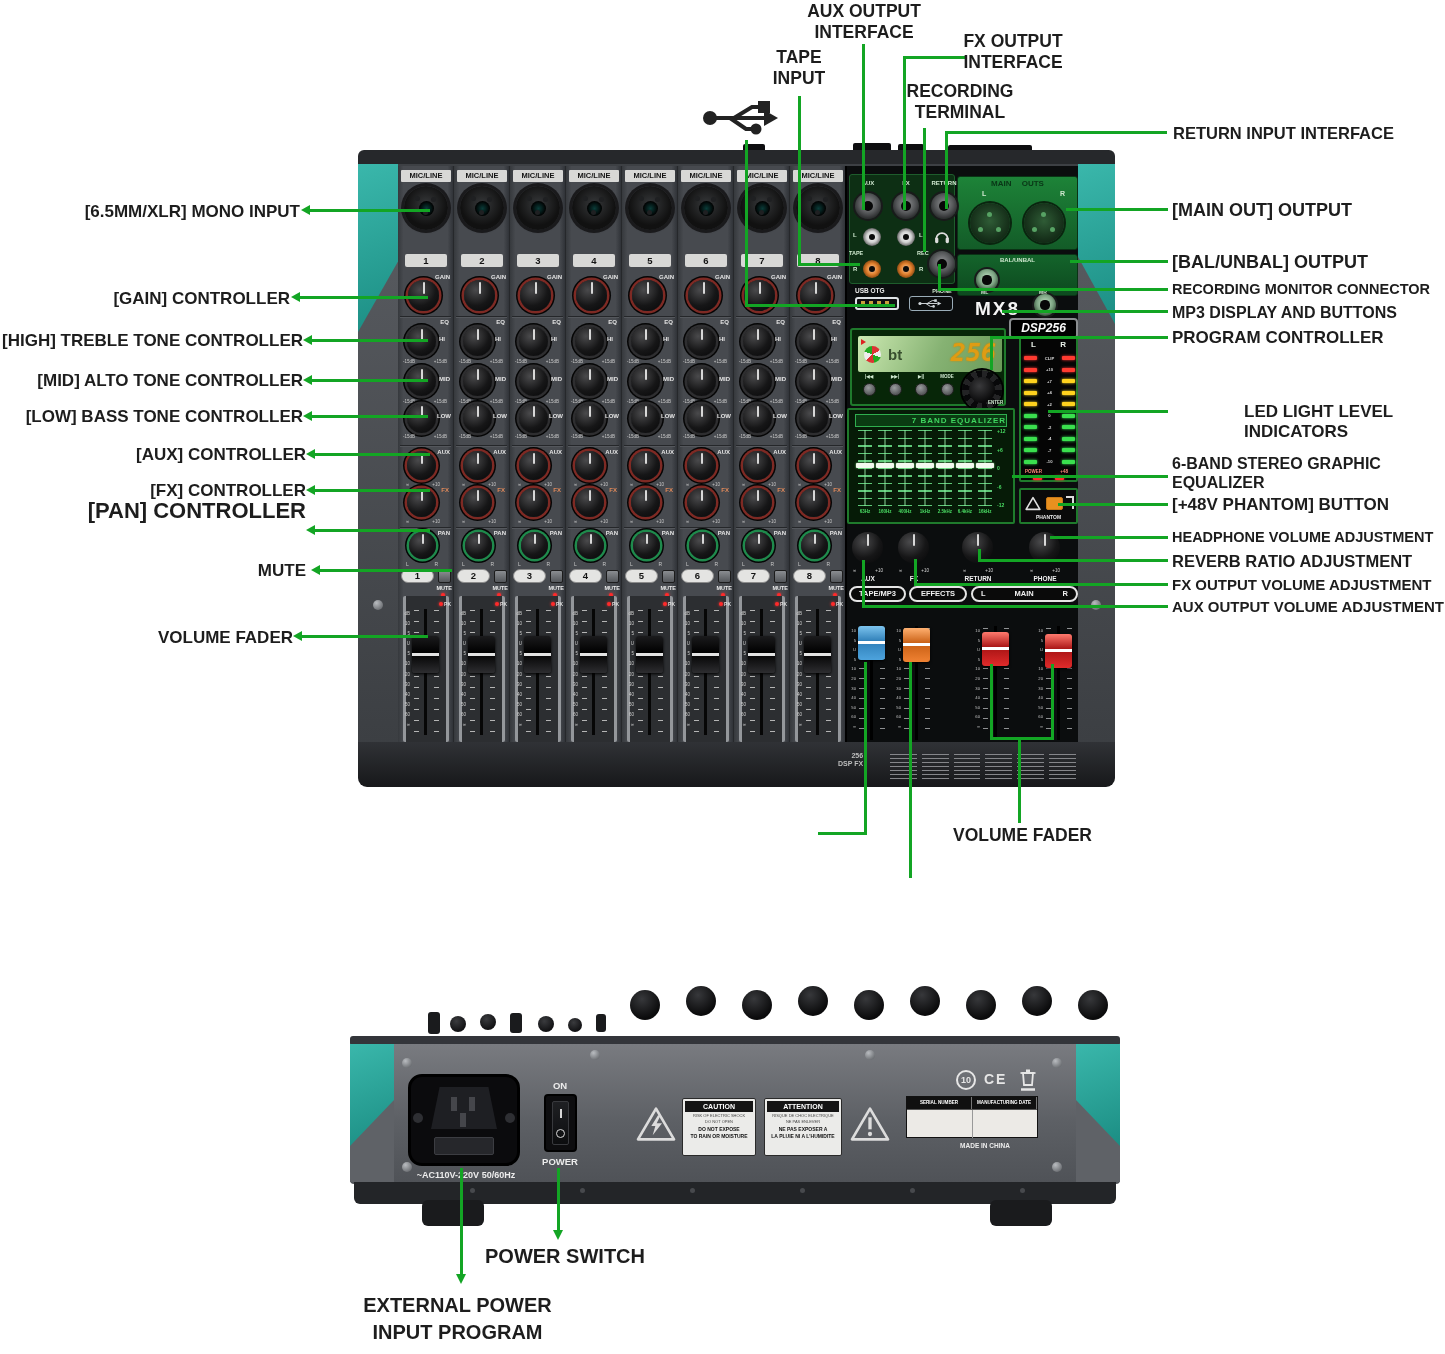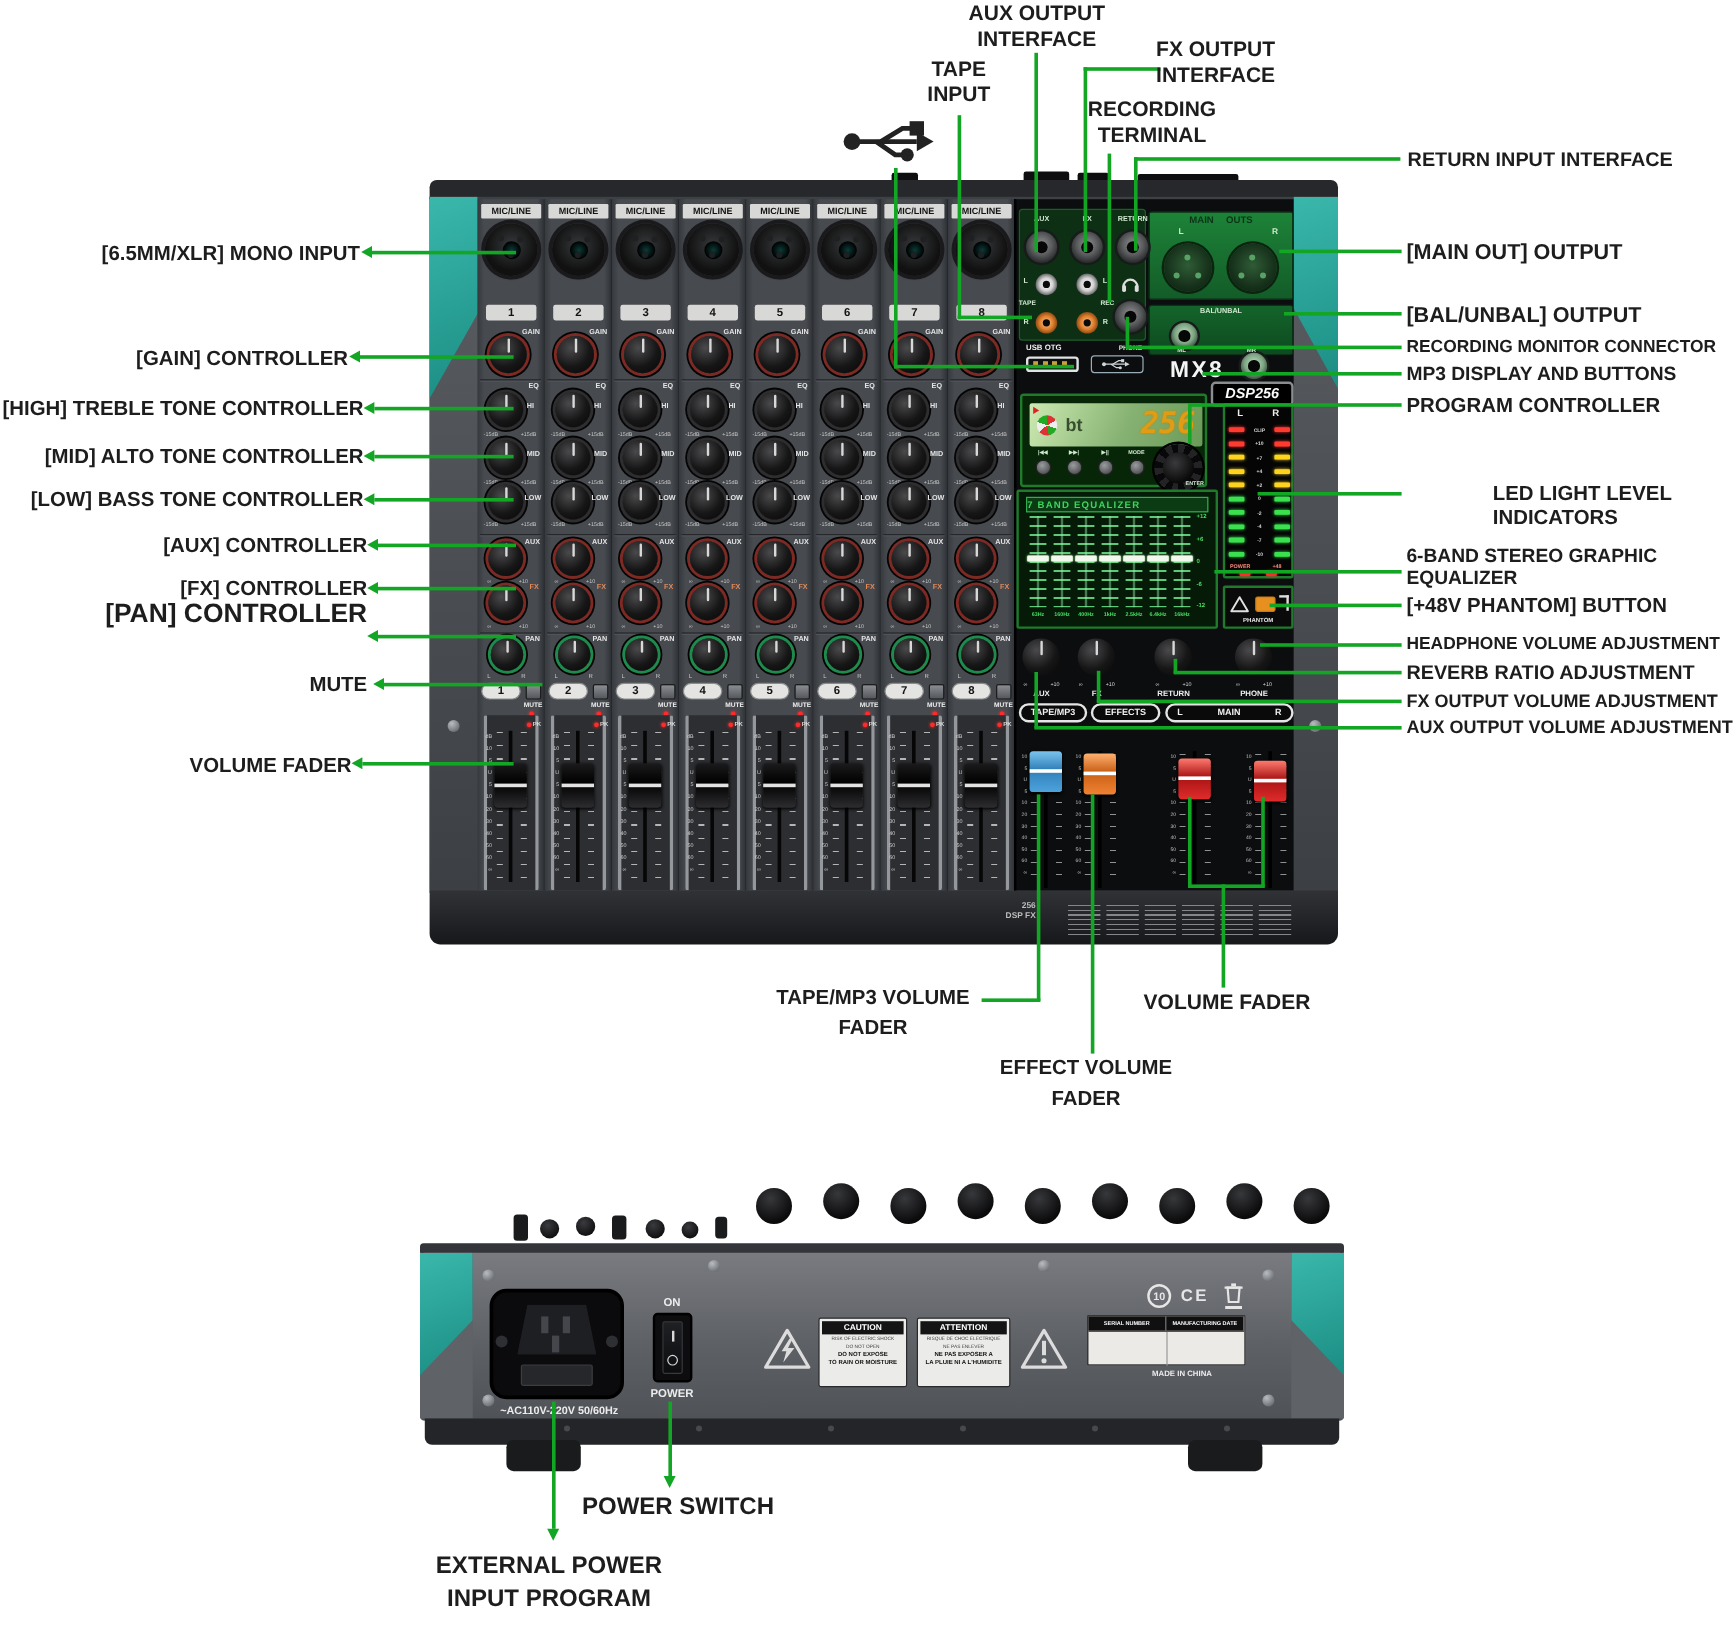--- a/index.html
+++ b/index.html
@@ -75,21 +75,21 @@
 .bt{position:absolute;left:30px;top:10px;font-size:15px;font-weight:700;color:#374f2e}
 .v256{position:absolute;right:6px;top:2px;font-size:25px;font-weight:700;font-style:italic;color:#df9c14;font-family:"DejaVu Sans Mono",monospace;text-shadow:0 0 2px #c80}
 .mbtns{position:absolute;left:4px;top:44px;display:flex}
 .mbtn-item{width:26px;display:flex;flex-direction:column;align-items:center}
 .mbtn-item span{font-size:4.5px;color:#cfe8cf;font-weight:700;height:7px}
 .mbtn{width:13px;height:13px;border-radius:50%;background:radial-gradient(circle at 40% 35%,#9a9d9f,#555759 70%);border:1px solid #222;margin-top:2px}
 .gear{position:absolute;left:110px;top:40px;width:40px;height:40px;border-radius:50%;background:repeating-conic-gradient(#232325 0 18deg,#08080a 18deg 36deg);box-shadow:0 0 0 2px #000}
 .gear::after{content:"";position:absolute;inset:18%;border-radius:50%;background:radial-gradient(circle at 40% 35%,#3a3a3c,#0a0a0b 70%)}
 .enter{position:absolute;left:136px;top:70px;font-size:4.5px;color:#cfe8cf;font-weight:700}
 .eqp{position:absolute;left:0;top:242px;width:168px;height:116px;background:#061b07;border:2px solid #1f7a2c;border-radius:2px}
-.eqtitle{position:absolute;left:6px;top:4px;width:152px;height:13px;background:#0a3b12;border:1px solid #2fae4e;color:#3fd45f;font-size:8px;font-weight:700;text-align:left;line-height:11px;letter-spacing:1px}
+.eqtitle{position:absolute;left:6px;top:4px;width:152px;height:13px;background:#0a3b12;border:1px solid #2fae4e;color:#3fd45f;font-size:8px;font-weight:700;text-align:right;line-height:11px;letter-spacing:1px}
 .eqsliders{position:absolute;left:6px;top:20px;width:140px;height:76px;display:flex}
 .eqitem{position:relative;width:20px;height:76px}
 .ladder{position:absolute;left:3px;top:0;width:14px;height:76px;background:repeating-linear-gradient(to bottom,rgba(110,230,140,.85) 0 1.5px,transparent 1.5px 7.5px)}
 .ladder::after{content:"";position:absolute;left:50%;top:0;width:2px;height:100%;margin-left:-1px;background:rgba(150,240,170,.45)}
 .eqcap{position:absolute;left:1px;top:33px;width:18px;height:5px;background:#f2f8ee;border-radius:1px;box-shadow:0 0 2px #9f9}
 .eqscale{position:absolute;left:148px;top:18px;height:80px;width:18px;display:flex;flex-direction:column;justify-content:space-between;font-size:5px;color:#4ade64;font-weight:700}
 .eqfreqs{position:absolute;left:6px;top:99px;width:140px;display:flex}
 .eqfreqs span{width:20px;text-align:center;font-size:4.5px;color:#4ade64;font-weight:700}
 .meter{position:absolute;left:172px;top:170px;width:59px;height:146px;background:#050505;border:2px solid #1f7a2c;border-radius:2px}
 .mlr{position:absolute;top:2px;font-size:8px;font-weight:700;color:#e8f0e8}
@@ -189,22 +189,20 @@
   <div class="lbl" style="left:1172px;top:303px;font-size:16px">MP3 DISPLAY AND BUTTONS</div>
   <div class="lbl" style="left:1172px;top:328px;font-size:17px">PROGRAM CONTROLLER</div>
   <div class="lbl" style="left:1244px;top:402px;font-size:17px">LED LIGHT LEVEL INDICATORS</div>
   <div class="lbl" style="left:1172px;top:454px;font-size:16px;width:225px;line-height:19px">6-BAND STEREO GRAPHIC EQUALIZER</div>
   <div class="lbl" style="left:1172px;top:495px;font-size:17px">[+48V PHANTOM] BUTTON</div>
   <div class="lbl" style="left:1172px;top:529px;font-size:14.5px">HEADPHONE VOLUME ADJUSTMENT</div>
   <div class="lbl" style="left:1172px;top:552px;font-size:16.5px">REVERB RATIO ADJUSTMENT</div>
   <div class="lbl" style="left:1172px;top:576px;font-size:15px">FX OUTPUT VOLUME ADJUSTMENT</div>
   <div class="lbl" style="left:1172px;top:598px;font-size:15px">AUX OUTPUT VOLUME ADJUSTMENT</div>
 
-  <div class="lbl ctr" style="left:640px;width:175px;top:819px;font-size:17px;line-height:25px">TAPE/MP3 VOLUME FADER</div>
-  <div class="lbl ctr" style="left:815px;width:180px;top:877px;font-size:17px;line-height:26px">EFFECT VOLUME FADER</div>
   <div class="lbl ctr" style="left:930px;width:185px;top:825px;font-size:17.5px">VOLUME FADER</div>
   <div class="lbl ctr" style="left:460px;width:210px;top:1244px;font-size:20px">POWER SWITCH</div>
   <div class="lbl ctr" style="left:350px;width:215px;top:1292px;font-size:20px;line-height:27px">EXTERNAL POWER INPUT PROGRAM</div>
 
   <svg style="position:absolute;left:700px;top:92px;z-index:70" width="84" height="52" viewBox="0 0 84 52">
     <circle cx="10" cy="26" r="7" fill="#222"></circle>
     <path d="M10 26 H64" stroke="#222" stroke-width="4" fill="none"></path>
     <path d="M34 26 L52 15 H60" stroke="#222" stroke-width="4" fill="none"></path>
     <path d="M30 26 L46 37 H54" stroke="#222" stroke-width="4" fill="none"></path>
     <rect x="58" y="9" width="12" height="12" fill="#222"></rect>

